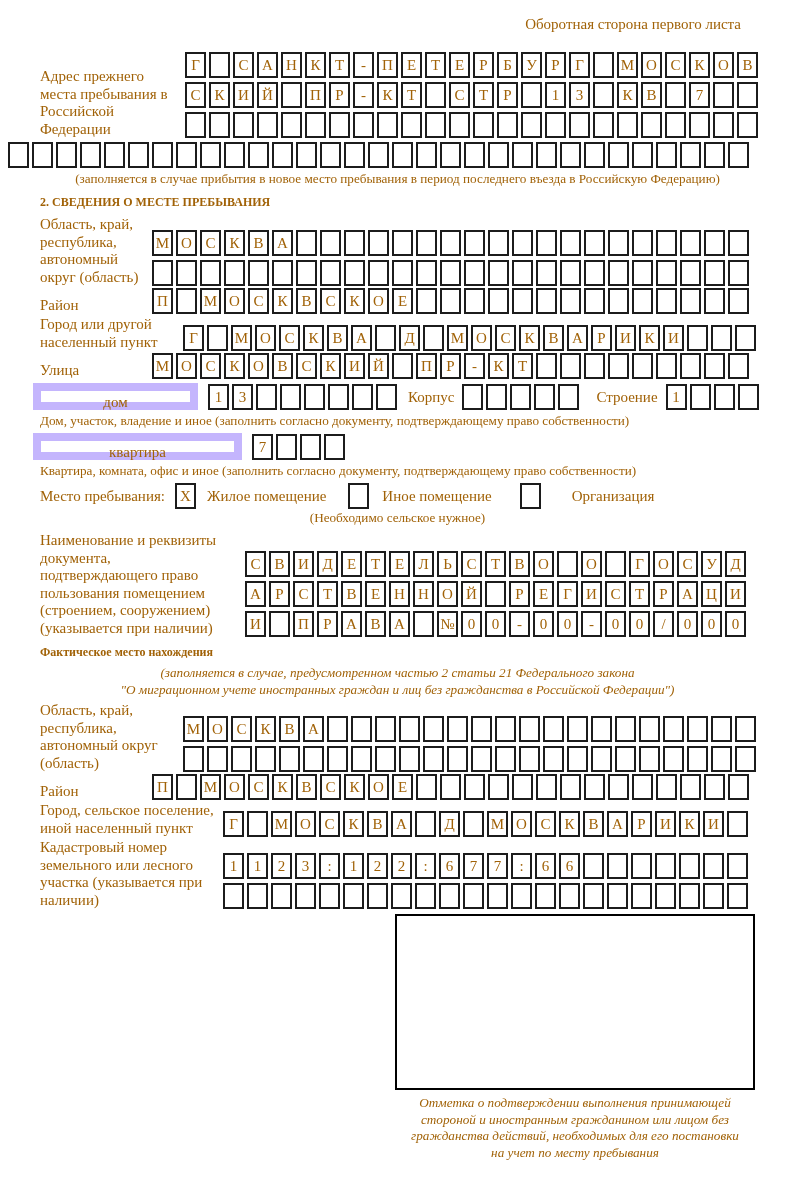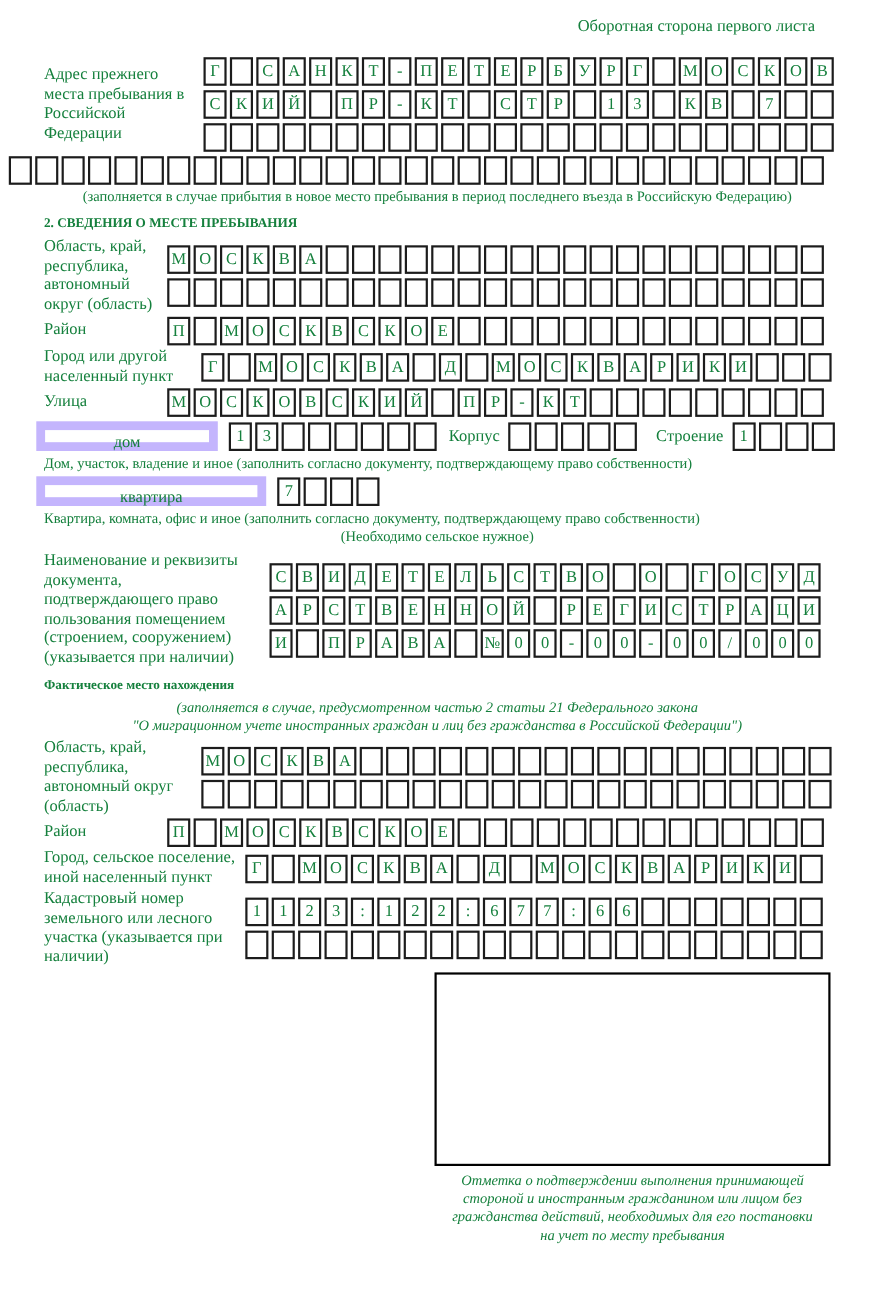--- a/index.html
+++ b/index.html
@@ -1,24 +1,24 @@
 <!DOCTYPE html>
 <html><head>
 <meta charset="utf-8">
 <style>
   html,body { margin:0; padding:0; background:#ffffff; }
   .sheet {
     position:relative; width:800px; height:1180px; box-sizing:border-box;
-    background:#ffffff; color:#15803d;
+    background:#ffffff; color:#a16207;
     font-family:"Liberation Serif", serif;
     padding:14px 45px 0 40px; overflow:hidden;
   }
   .header-note { text-align:right; font-size:15px; margin-right:14px; line-height:20px; }
 
-  .frow { display:flex; align-items:center; }
+  .frow { display:flex; align-items:flex-end; }
   .flabel { font-size:15px; line-height:17.5px; flex-shrink:0; }
   .w145 { width:145px; padding-right:4px; box-sizing:border-box; }
   .w112 { width:112px; padding-right:4px; box-sizing:border-box; }
   .w143 { width:143px; padding-right:4px; box-sizing:border-box; }
   .w183 { width:183px; padding-right:4px; box-sizing:border-box; }
   .w205 { width:205px; padding-right:16px; box-sizing:border-box; }
 
   .boxrow { white-space:nowrap; height:26px; }
   .cbox {
     display:inline-block; box-sizing:border-box; width:21px; height:26px;
@@ -105,20 +105,29 @@
     <div class="boxrow gap8"><span class="cbox">1</span><span class="cbox"></span><span class="cbox"></span><span class="cbox"></span></div>
   </div>
   <div class="note" style="text-align:left;">Дом, участок, владение и иное (заполнить согласно документу, подтверждающему право собственности)</div>
 
   <div class="frow mt4">
     <div class="widebox kvbox">квартира</div>
     <div class="boxrow gap10"><span class="cbox">7</span><span class="cbox"></span><span class="cbox"></span><span class="cbox"></span></div>
   </div>
   <div class="note" style="text-align:left;">Квартира, комната, офис и иное (заполнить согласно документу, подтверждающему право собственности)</div>
 
+  <div class="mesto-row">
+    <span>Место пребывания:</span>
+    <span class="boxrow gap10"><span class="cbox">X</span></span>
+    <span class="gap8">Жилое помещение</span>
+    <span class="boxrow gap22"><span class="cbox"></span></span>
+    <span class="gap10">Иное помещение</span>
+    <span class="boxrow gap28"><span class="cbox"></span></span>
+    <span class="gap28">Организация</span>
+  </div>
   <div class="note" style="margin-top:0;">(Необходимо сельское нужное)</div>
 
   <div class="frow mt6">
     <div class="flabel w205">Наименование и реквизиты документа, подтверждающего право пользования помещением (строением, сооружением) (указывается при наличии)</div>
     <div>
       <div class="boxrow mb4"><span class="cbox">С</span><span class="cbox">В</span><span class="cbox">И</span><span class="cbox">Д</span><span class="cbox">Е</span><span class="cbox">Т</span><span class="cbox">Е</span><span class="cbox">Л</span><span class="cbox">Ь</span><span class="cbox">С</span><span class="cbox">Т</span><span class="cbox">В</span><span class="cbox">О</span><span class="cbox"></span><span class="cbox">О</span><span class="cbox"></span><span class="cbox">Г</span><span class="cbox">О</span><span class="cbox">С</span><span class="cbox">У</span><span class="cbox">Д</span></div>
       <div class="boxrow mb4"><span class="cbox">А</span><span class="cbox">Р</span><span class="cbox">С</span><span class="cbox">Т</span><span class="cbox">В</span><span class="cbox">Е</span><span class="cbox">Н</span><span class="cbox">Н</span><span class="cbox">О</span><span class="cbox">Й</span><span class="cbox"></span><span class="cbox">Р</span><span class="cbox">Е</span><span class="cbox">Г</span><span class="cbox">И</span><span class="cbox">С</span><span class="cbox">Т</span><span class="cbox">Р</span><span class="cbox">А</span><span class="cbox">Ц</span><span class="cbox">И</span></div>
       <div class="boxrow"><span class="cbox">И</span><span class="cbox"></span><span class="cbox">П</span><span class="cbox">Р</span><span class="cbox">А</span><span class="cbox">В</span><span class="cbox">А</span><span class="cbox"></span><span class="cbox">№</span><span class="cbox">0</span><span class="cbox">0</span><span class="cbox">-</span><span class="cbox">0</span><span class="cbox">0</span><span class="cbox">-</span><span class="cbox">0</span><span class="cbox">0</span><span class="cbox">/</span><span class="cbox">0</span><span class="cbox">0</span><span class="cbox">0</span></div>
     </div>
   </div>

